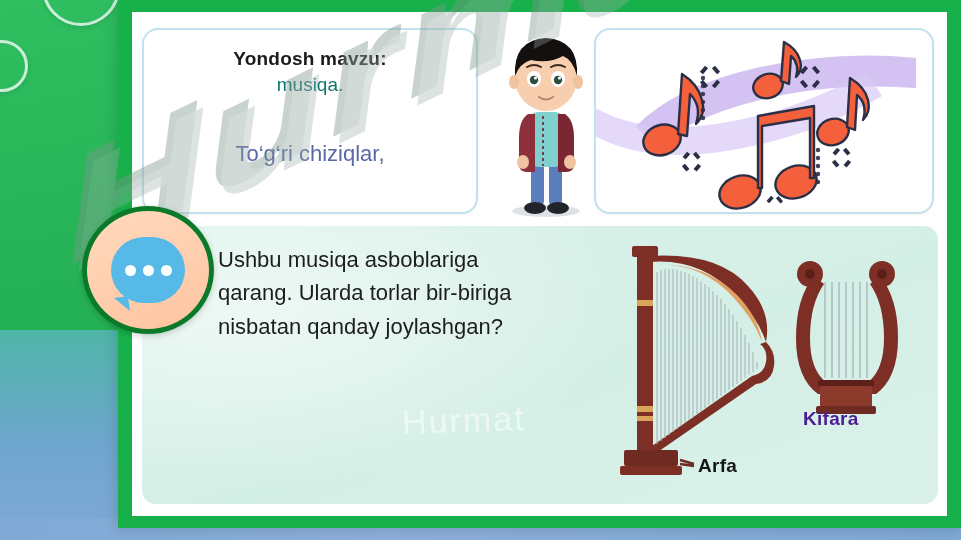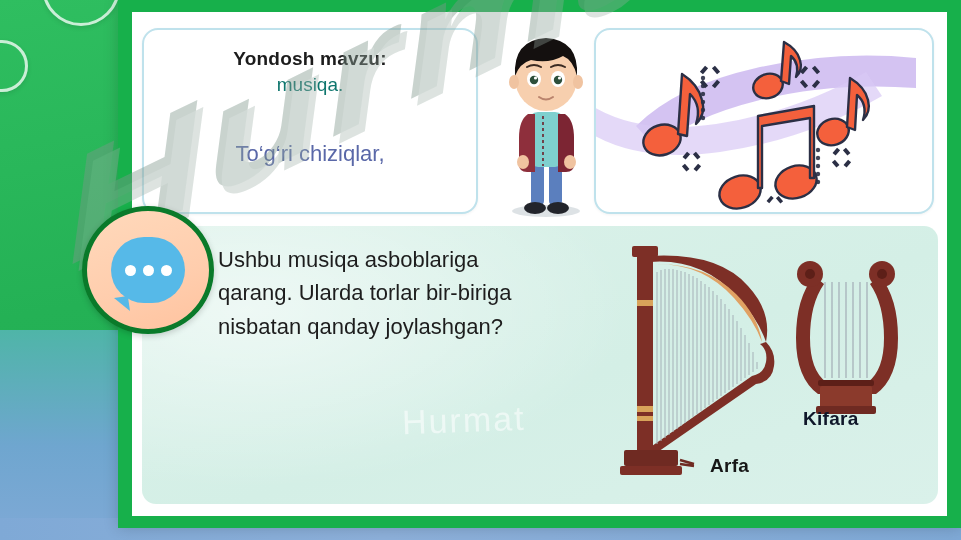--- a/index.html
+++ b/index.html
@@ -121,25 +121,25 @@
   .question{
     position:absolute;left:218px;top:243px;width:330px;
     font-size:22px;line-height:1.52;color:#1d1d1d;
   }
 
   
   .harp-wrap{position:absolute;left:616px;top:238px;width:180px;height:250px;}
   .kifara-wrap{position:absolute;left:784px;top:250px;width:124px;height:185px;}
   .label-arfa{
     position:absolute;left:698px;top:455px;
-    font-weight:bold;font-size:19px;color:#161616;letter-spacing:.3px;margin-left:12px;
+    font-weight:bold;font-size:19px;color:#161616;letter-spacing:.3px;
   }
   .label-kifara{
     position:absolute;left:803px;top:408px;
-    font-weight:bold;font-size:19px;color:#0f172a;letter-spacing:.3px;
+    font-weight:bold;font-size:19px;color:#4c1d95;letter-spacing:.3px;
   }
 </style>
 </head>
 <body>
 
 <div id="stage">
 
   <div class="bg-green"></div>
   <div class="deco-circle deco-1"></div>
   <div class="deco-circle deco-2"></div>

